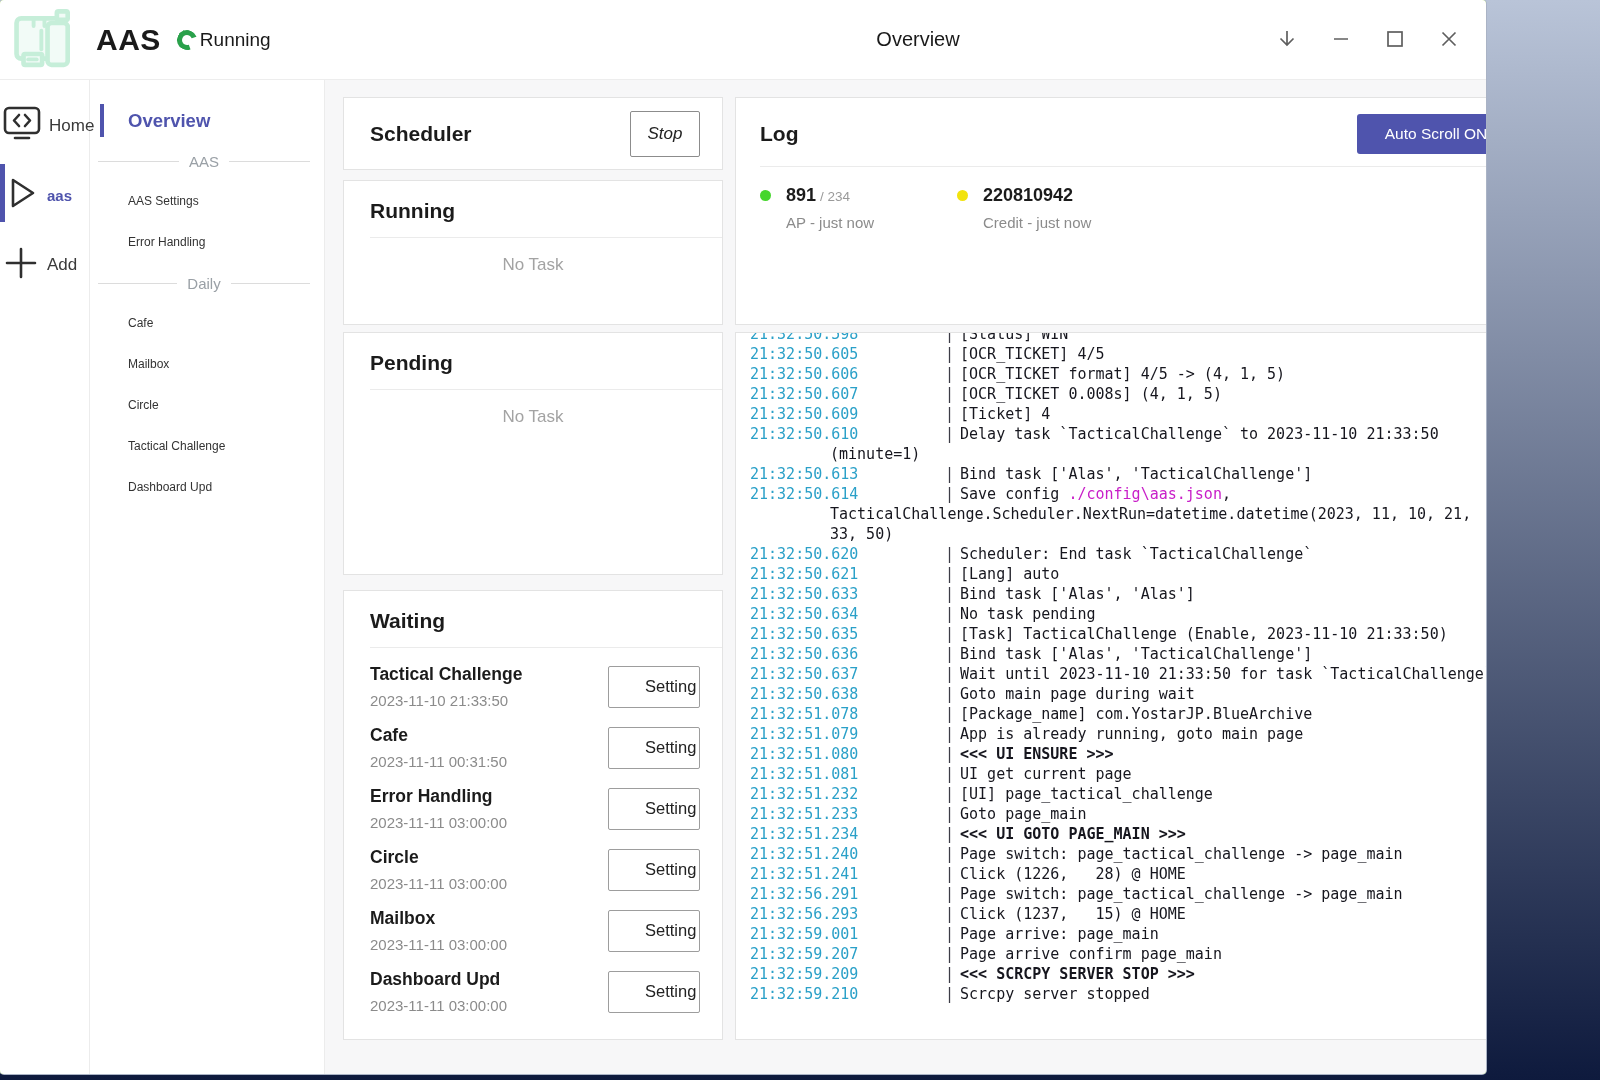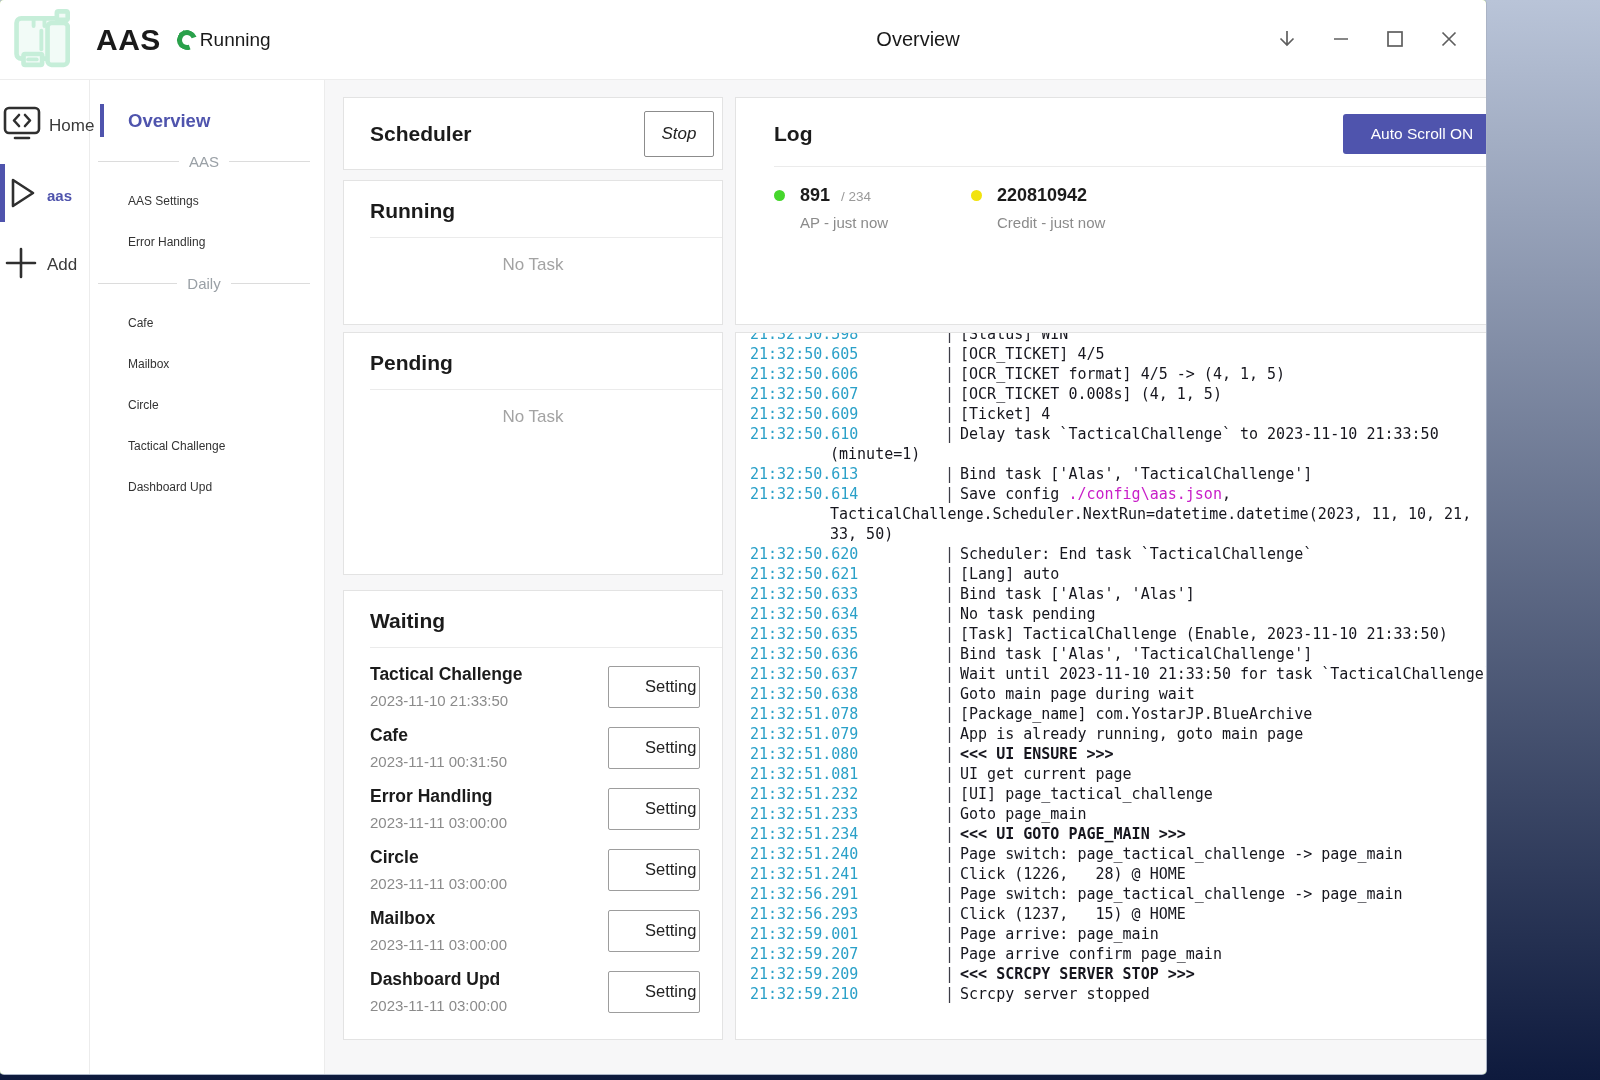--- a/index.html
+++ b/index.html
@@ -46,43 +46,43 @@
   .nav{width:235px;border-right:1px solid #ececec;padding-top:20px;background:#fff;flex:none;}
   .nav-item{height:41px;line-height:41px;padding-left:38px;font-size:12px;color:#333;position:relative;cursor:pointer;}
   .nav-item.active{color:var(--accent);font-weight:700;font-size:18.5px;}
   .nav-item.active::before{content:"";position:absolute;left:10px;top:4px;height:33px;width:4px;background:var(--accent);}
   .nav-divider{height:40px;display:flex;align-items:center;gap:10px;padding:0 14px 0 8px;color:#9aa0a6;font-size:15px;}
   .nav-divider .line{flex:1;height:1px;background:#dcdcdc;}
   
   .main{flex:1;position:relative;background:#f7f7f8;}
   .card{position:absolute;background:#fff;border:1px solid #e3e3e3;}
   .card-title{font-size:21px;font-weight:700;color:#1b1b1b;}
-  #card-scheduler{left:18px;top:17px;width:380px;height:73px;display:flex;align-items:center;justify-content:space-between;padding:0 8px 0 26px;}
+  #card-scheduler{left:18px;top:17px;width:380px;height:73px;display:flex;align-items:center;justify-content:space-between;padding:0 22px 0 26px;}
   .btn-stop{width:70px;height:46px;background:#fff;border:1px solid #8c8c8c;border-radius:2px;font-size:17px;color:#222;cursor:pointer;font-family:inherit;font-style:italic;}
   #card-running{left:18px;top:100px;width:380px;height:145px;}
   #card-pending{left:18px;top:252px;width:380px;height:243px;}
   .panel-head{padding:18px 26px 0;}
   .panel-divider{height:1px;background:#ebebeb;margin:14px 0 0 26px;}
   .no-task{text-align:center;color:#a3a3a3;font-size:17px;margin-top:17px;}
   #card-waiting{left:18px;top:510px;width:380px;height:450px;}
   .wait-list{padding:8px 22px 0 26px;}
   .wait-row{display:flex;justify-content:space-between;align-items:center;height:61px;}
   .wait-name{font-size:17.5px;font-weight:700;color:#1b1b1b;}
   .wait-time{font-size:15px;color:#8b8b8b;margin-top:7px;}
   .btn-setting{width:92px;height:42px;background:#fff;border:1px solid #9d9d9d;border-radius:2px;font-size:16.5px;color:#222;cursor:pointer;font-family:inherit;padding-left:36px;}
   
-  #card-log-head{left:410px;top:17px;width:805px;height:228px;padding:16px 38px 0;}
+  #card-log-head{left:410px;top:17px;width:805px;height:228px;padding:16px 24px 0;}
   .log-head-row{display:flex;justify-content:space-between;align-items:center;}
   .btn-autoscroll{min-width:158px;height:40px;background:var(--accent);color:#fff;border:none;border-radius:3px;font-size:15.5px;padding:0 18px;cursor:pointer;font-family:inherit;}
   .log-head-divider{height:1px;background:#ebebeb;margin-top:12px;}
   .stats{display:flex;margin-top:18px;}
   .stat{width:197px;position:relative;padding-left:26px;}
   .stat-dot{position:absolute;left:0;top:5px;width:11px;height:11px;border-radius:50%;}
   .stat-value{font-size:18px;font-weight:700;color:#1b1b1b;}
-  .stat-suffix{font-size:13.5px;color:#9a9a9a;font-weight:400;margin-left:11px;}
+  .stat-suffix{font-size:13.5px;color:#9a9a9a;font-weight:400;margin-left:4px;}
   .stat-label{font-size:15px;color:#8b8b8b;margin-top:8px;}
   #log-body{left:410px;top:252px;width:805px;height:708px;overflow:hidden;}
   .log-lines{margin-top:-9px;padding:0 36px 0 14px;font-family:"DejaVu Sans Mono",monospace;font-size:15px;line-height:20px;}
   .log-entry{white-space:pre-wrap;padding-left:80px;text-indent:-80px;word-break:break-word;}
   .log-level{display:inline-block;width:80px;color:var(--log_info);}
   .log-time{display:inline-block;width:110px;color:var(--log_time);}
   .log-sep{color:#3c3c46;margin:0 6px 0 5px;}
   .log-msg{color:#16161e;}
   .log-msg.path{color:var(--log_path);}
   .log-entry.bold .log-msg{font-weight:700;}

